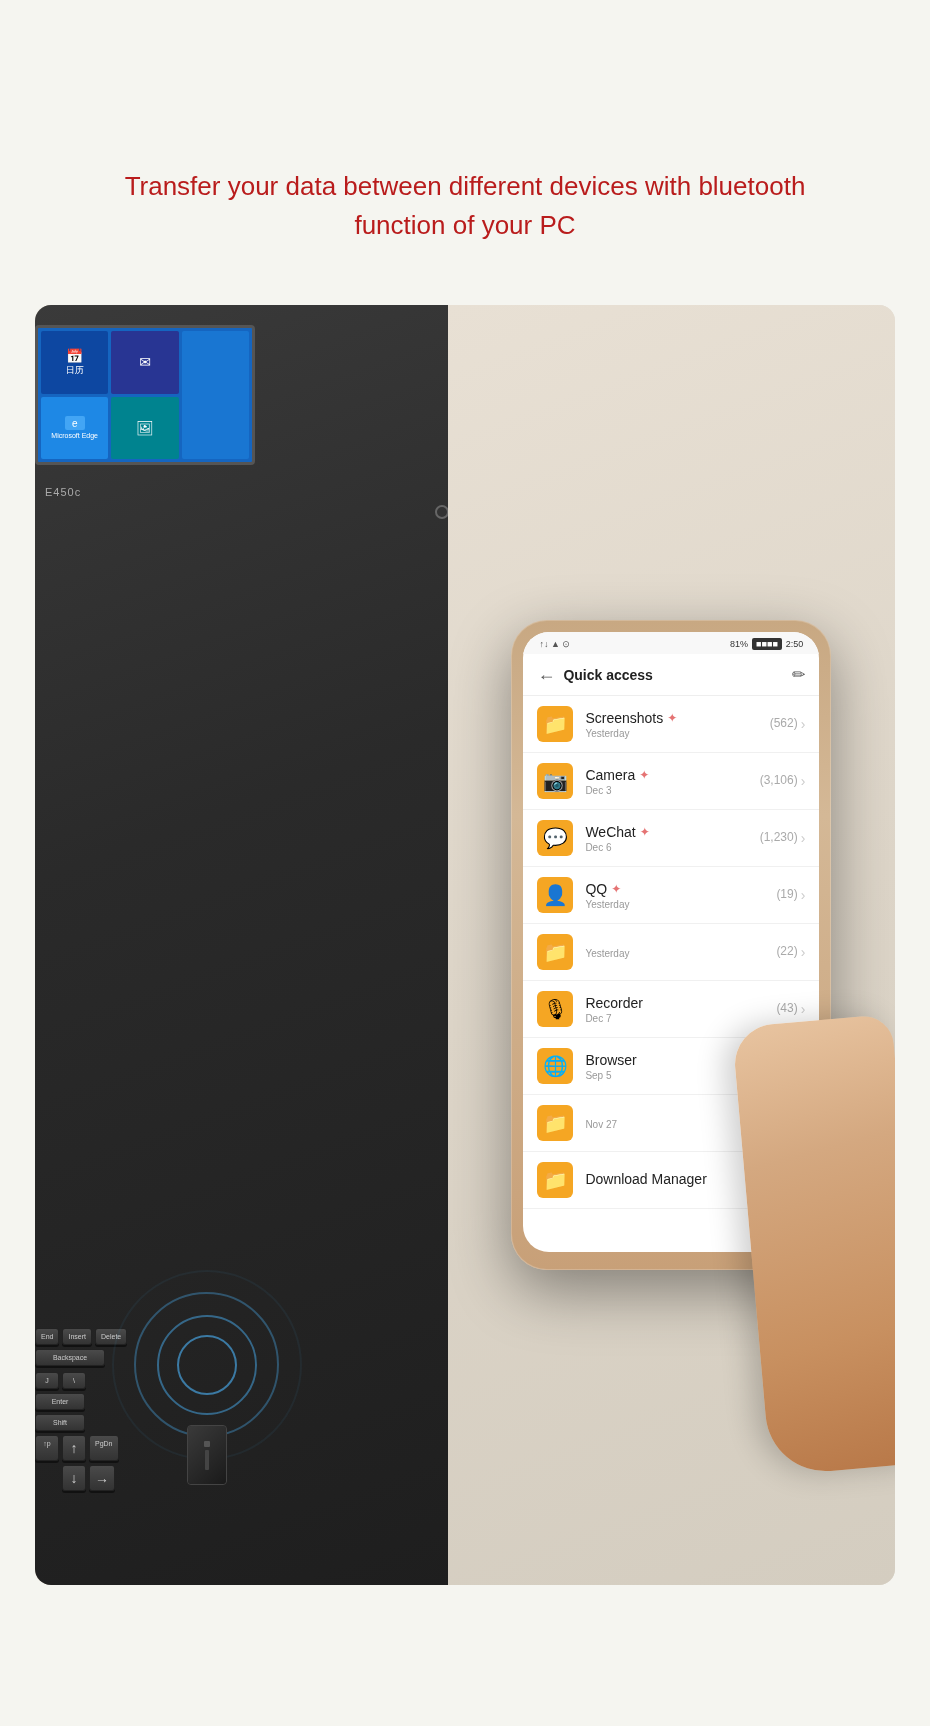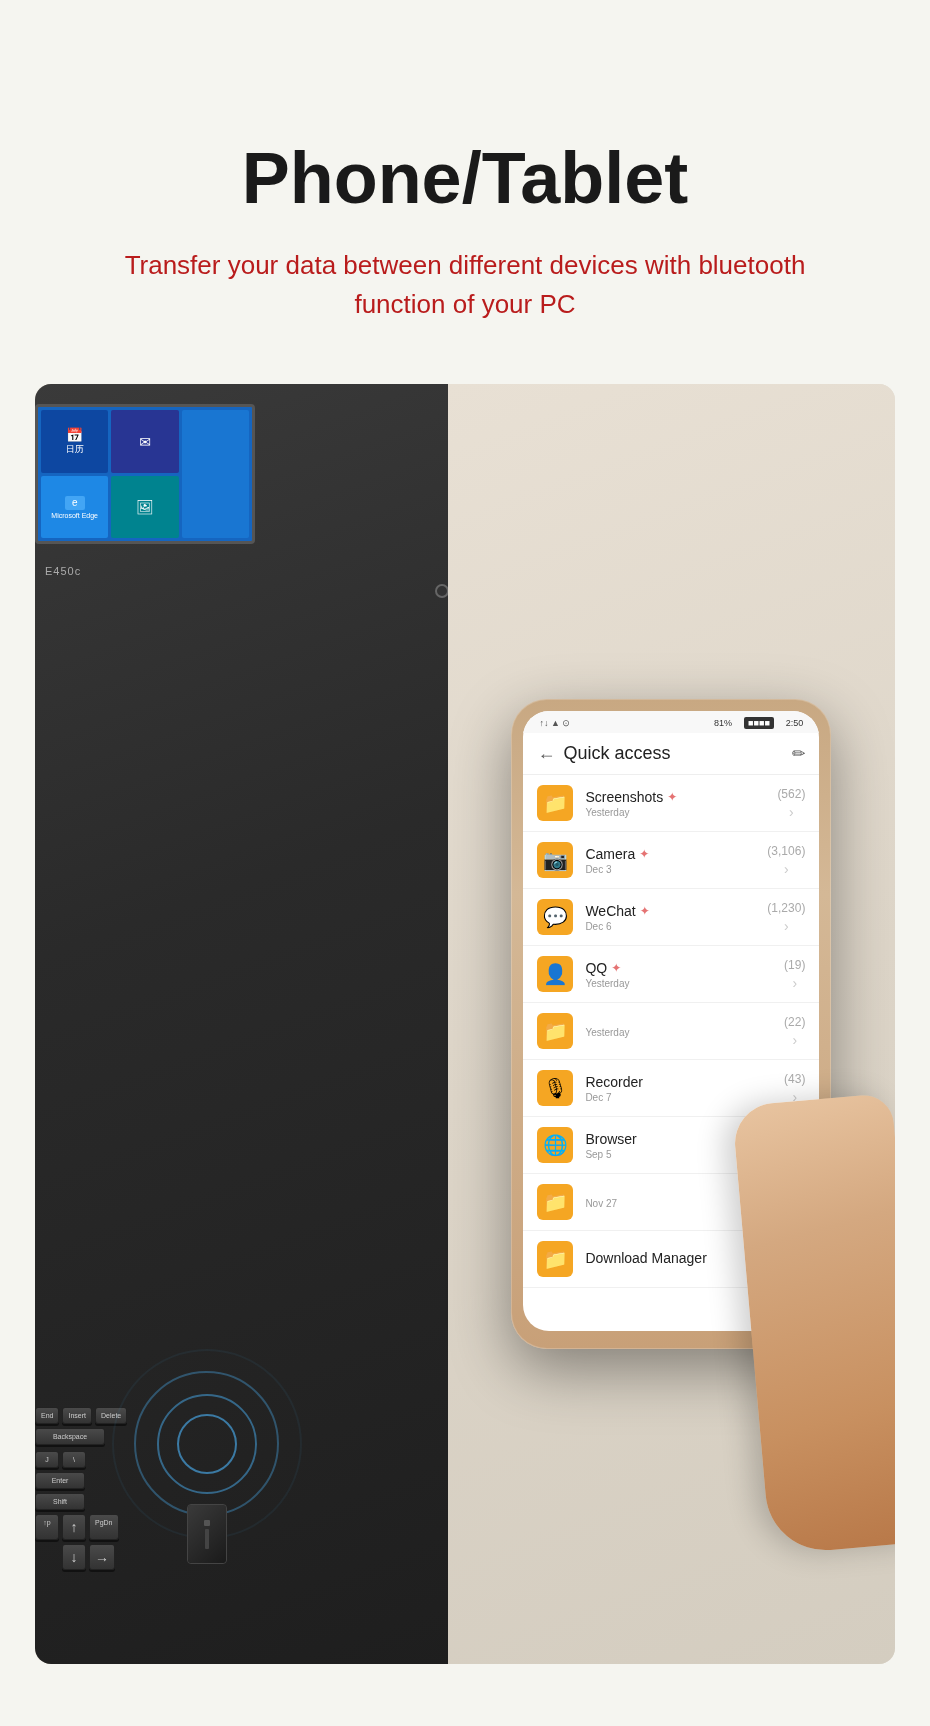--- a/index.html
+++ b/index.html
@@ -228,21 +228,21 @@
       display: flex;
       justify-content: space-between;
       align-items: center;
       padding: 6px 16px 4px;
       font-size: 10px;
       color: #333;
       background: #f8f8f8;
     }
 
     .status-left { font-size: 9px; color: #555; }
-    .status-right { font-size: 9px; color: #333; display: flex; gap: 12px; align-items: center; }
+    .status-right { font-size: 9px; color: #333; display: flex; gap: 4px; align-items: center; }
 
     .app-header {
       display: flex;
       align-items: center;
       justify-content: space-between;
       padding: 10px 14px;
       border-bottom: 1px solid #eee;
     }
 
     .app-header-left {
@@ -250,22 +250,22 @@
       align-items: center;
       gap: 8px;
     }
 
     .back-arrow {
       font-size: 18px;
       color: #555;
     }
 
     .app-title {
-      font-size: 18px;
-      font-weight: 400;
+      font-size: 14px;
+      font-weight: 700;
       color: #222;
     }
 
     .edit-icon {
       font-size: 16px;
       color: #555;
     }
 
     .file-list {
       padding: 0;
@@ -311,38 +311,35 @@
     .file-date {
       font-size: 10px;
       color: #999;
       margin-top: 2px;
     }
 
     .file-count {
       font-size: 12px;
       color: #aaa;
       display: flex;
-      align-items: center;
       gap: 3px;
-      flex-direction: column;
     }
 
     .file-count-chevron {
       color: #ccc;
       font-size: 14px;
     }
 
   </style>
 </head>
 <body>
 
 <div class="header-section">
   <h1 class="main-title">
     <br>
-    <span>Phone/Tablet</span>
   </h1>
   <p class="subtitle">Transfer your data between different devices with bluetooth function of your PC</p>
 </div>
 
 <div class="image-container">
   <div class="scene-wrapper">
 
     <div class="laptop-side">
       <div class="laptop-body">
 

